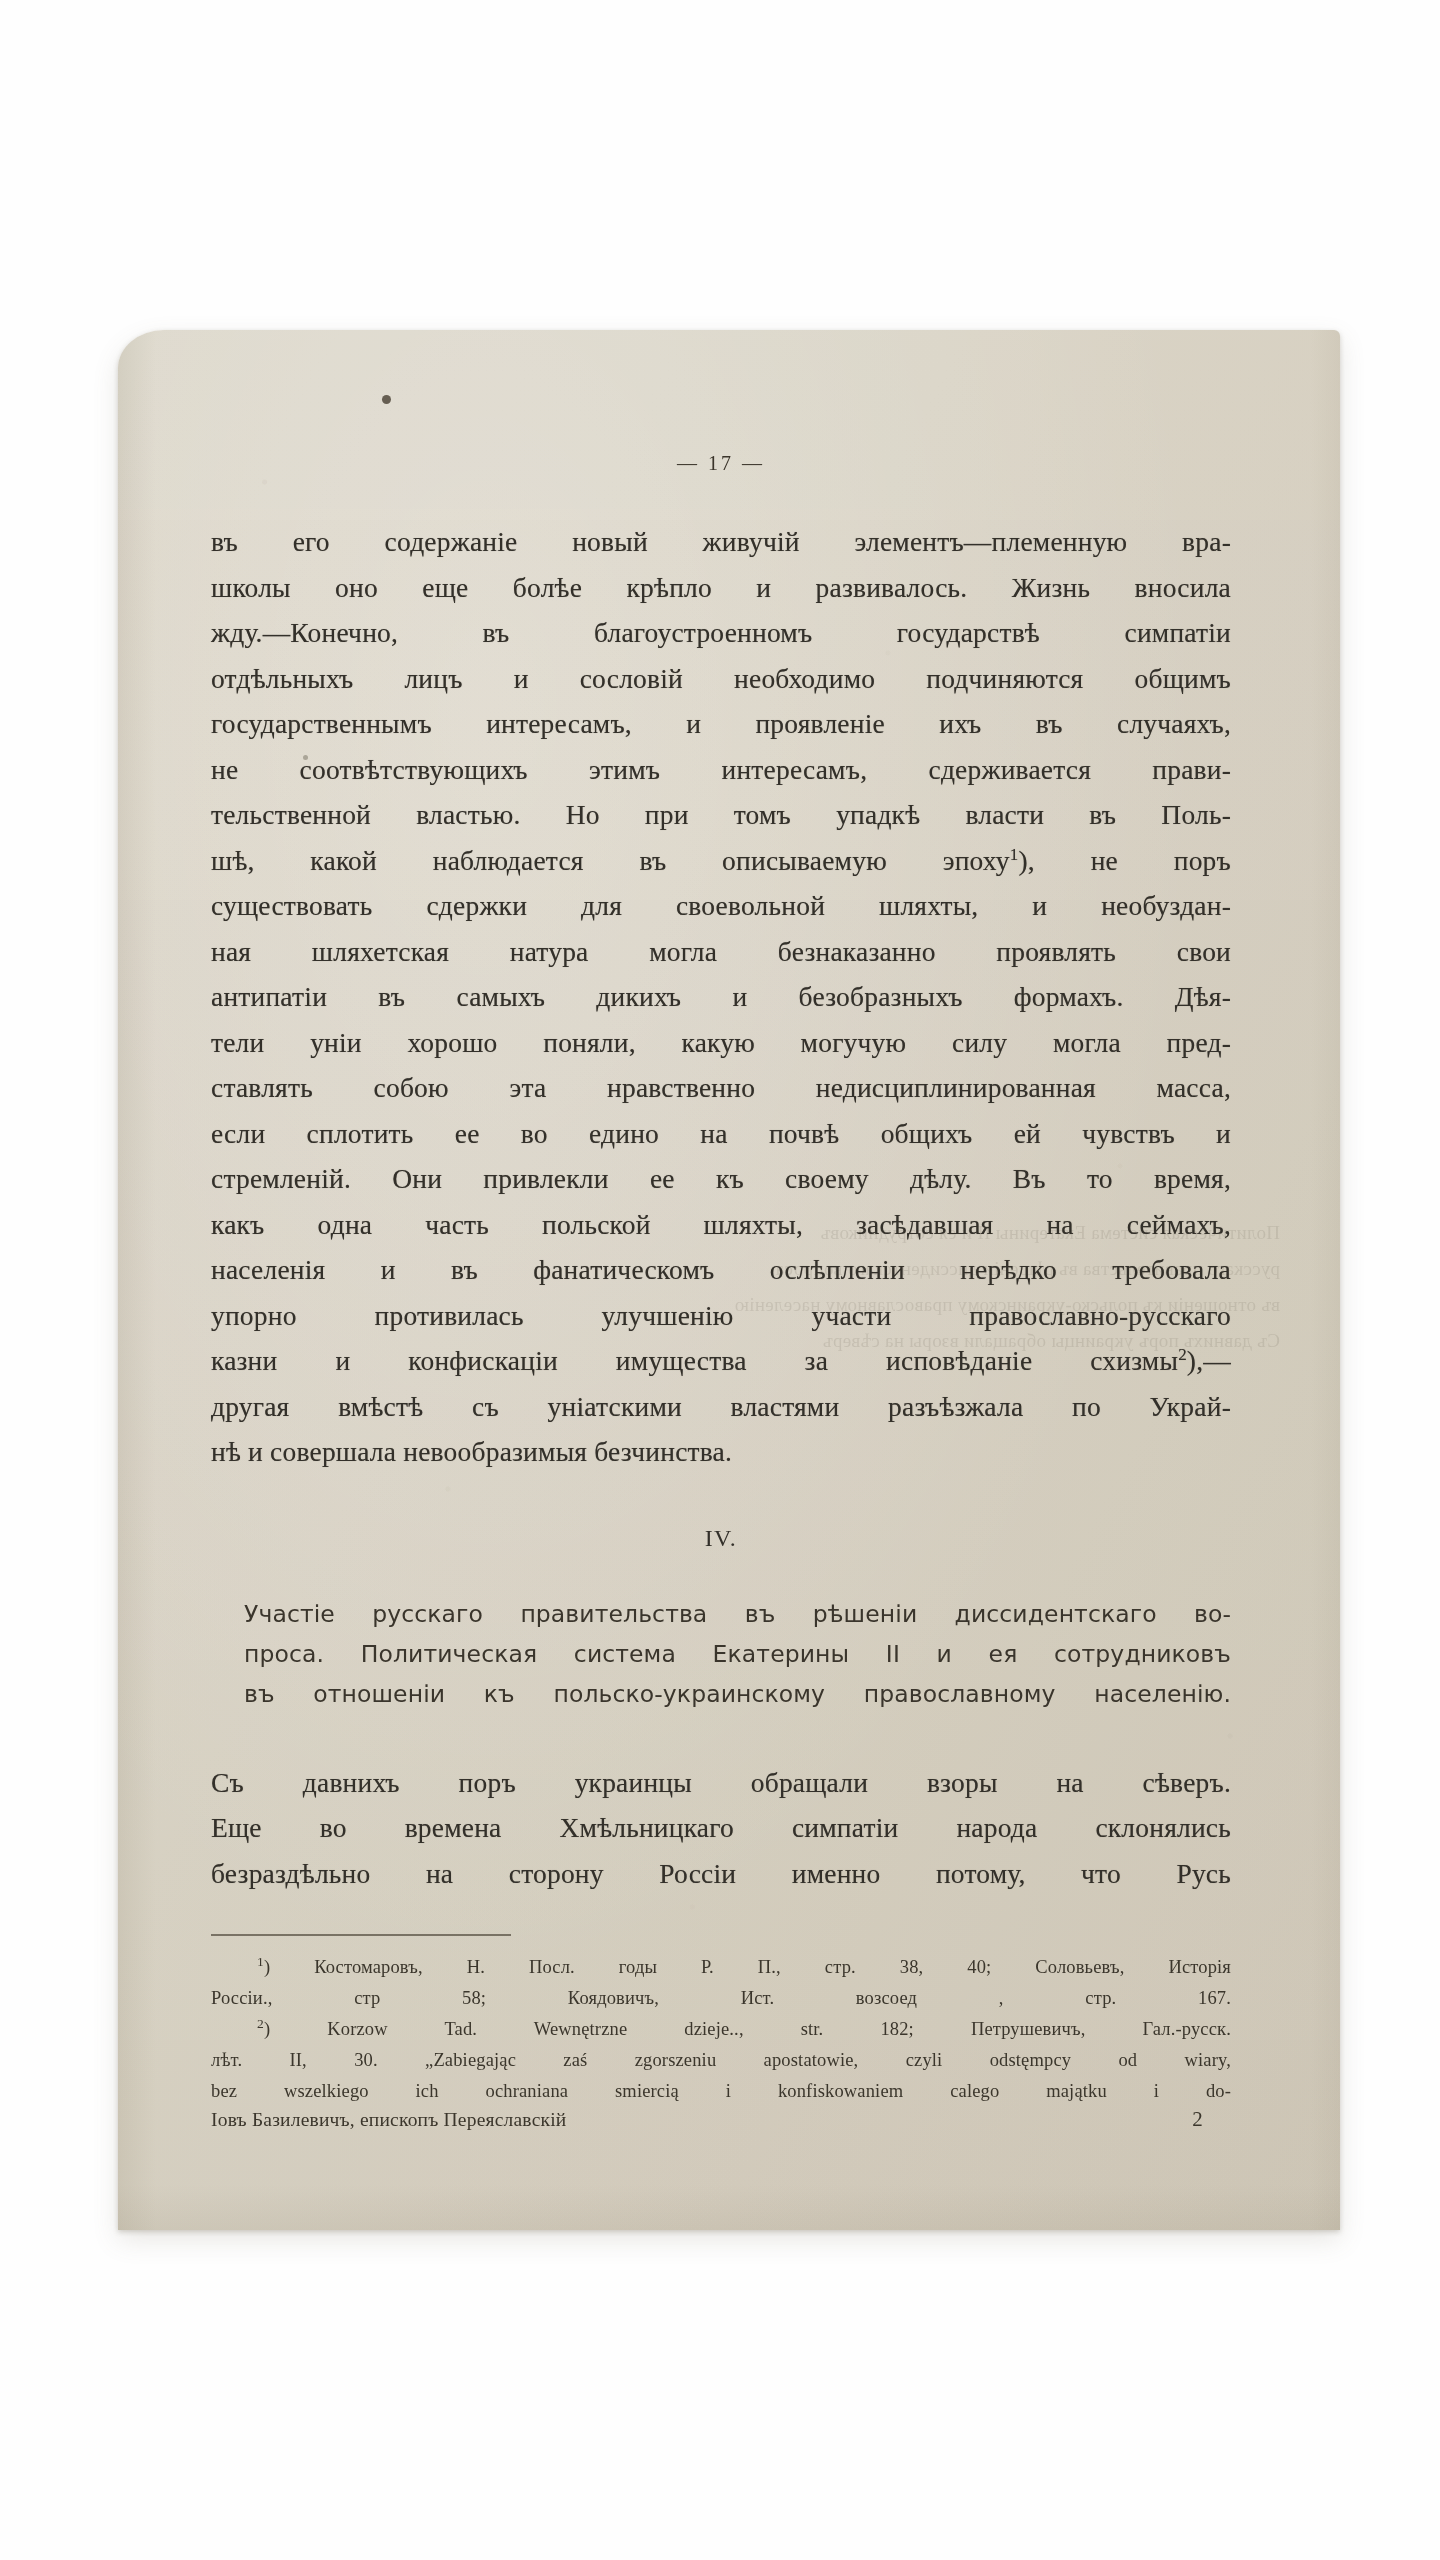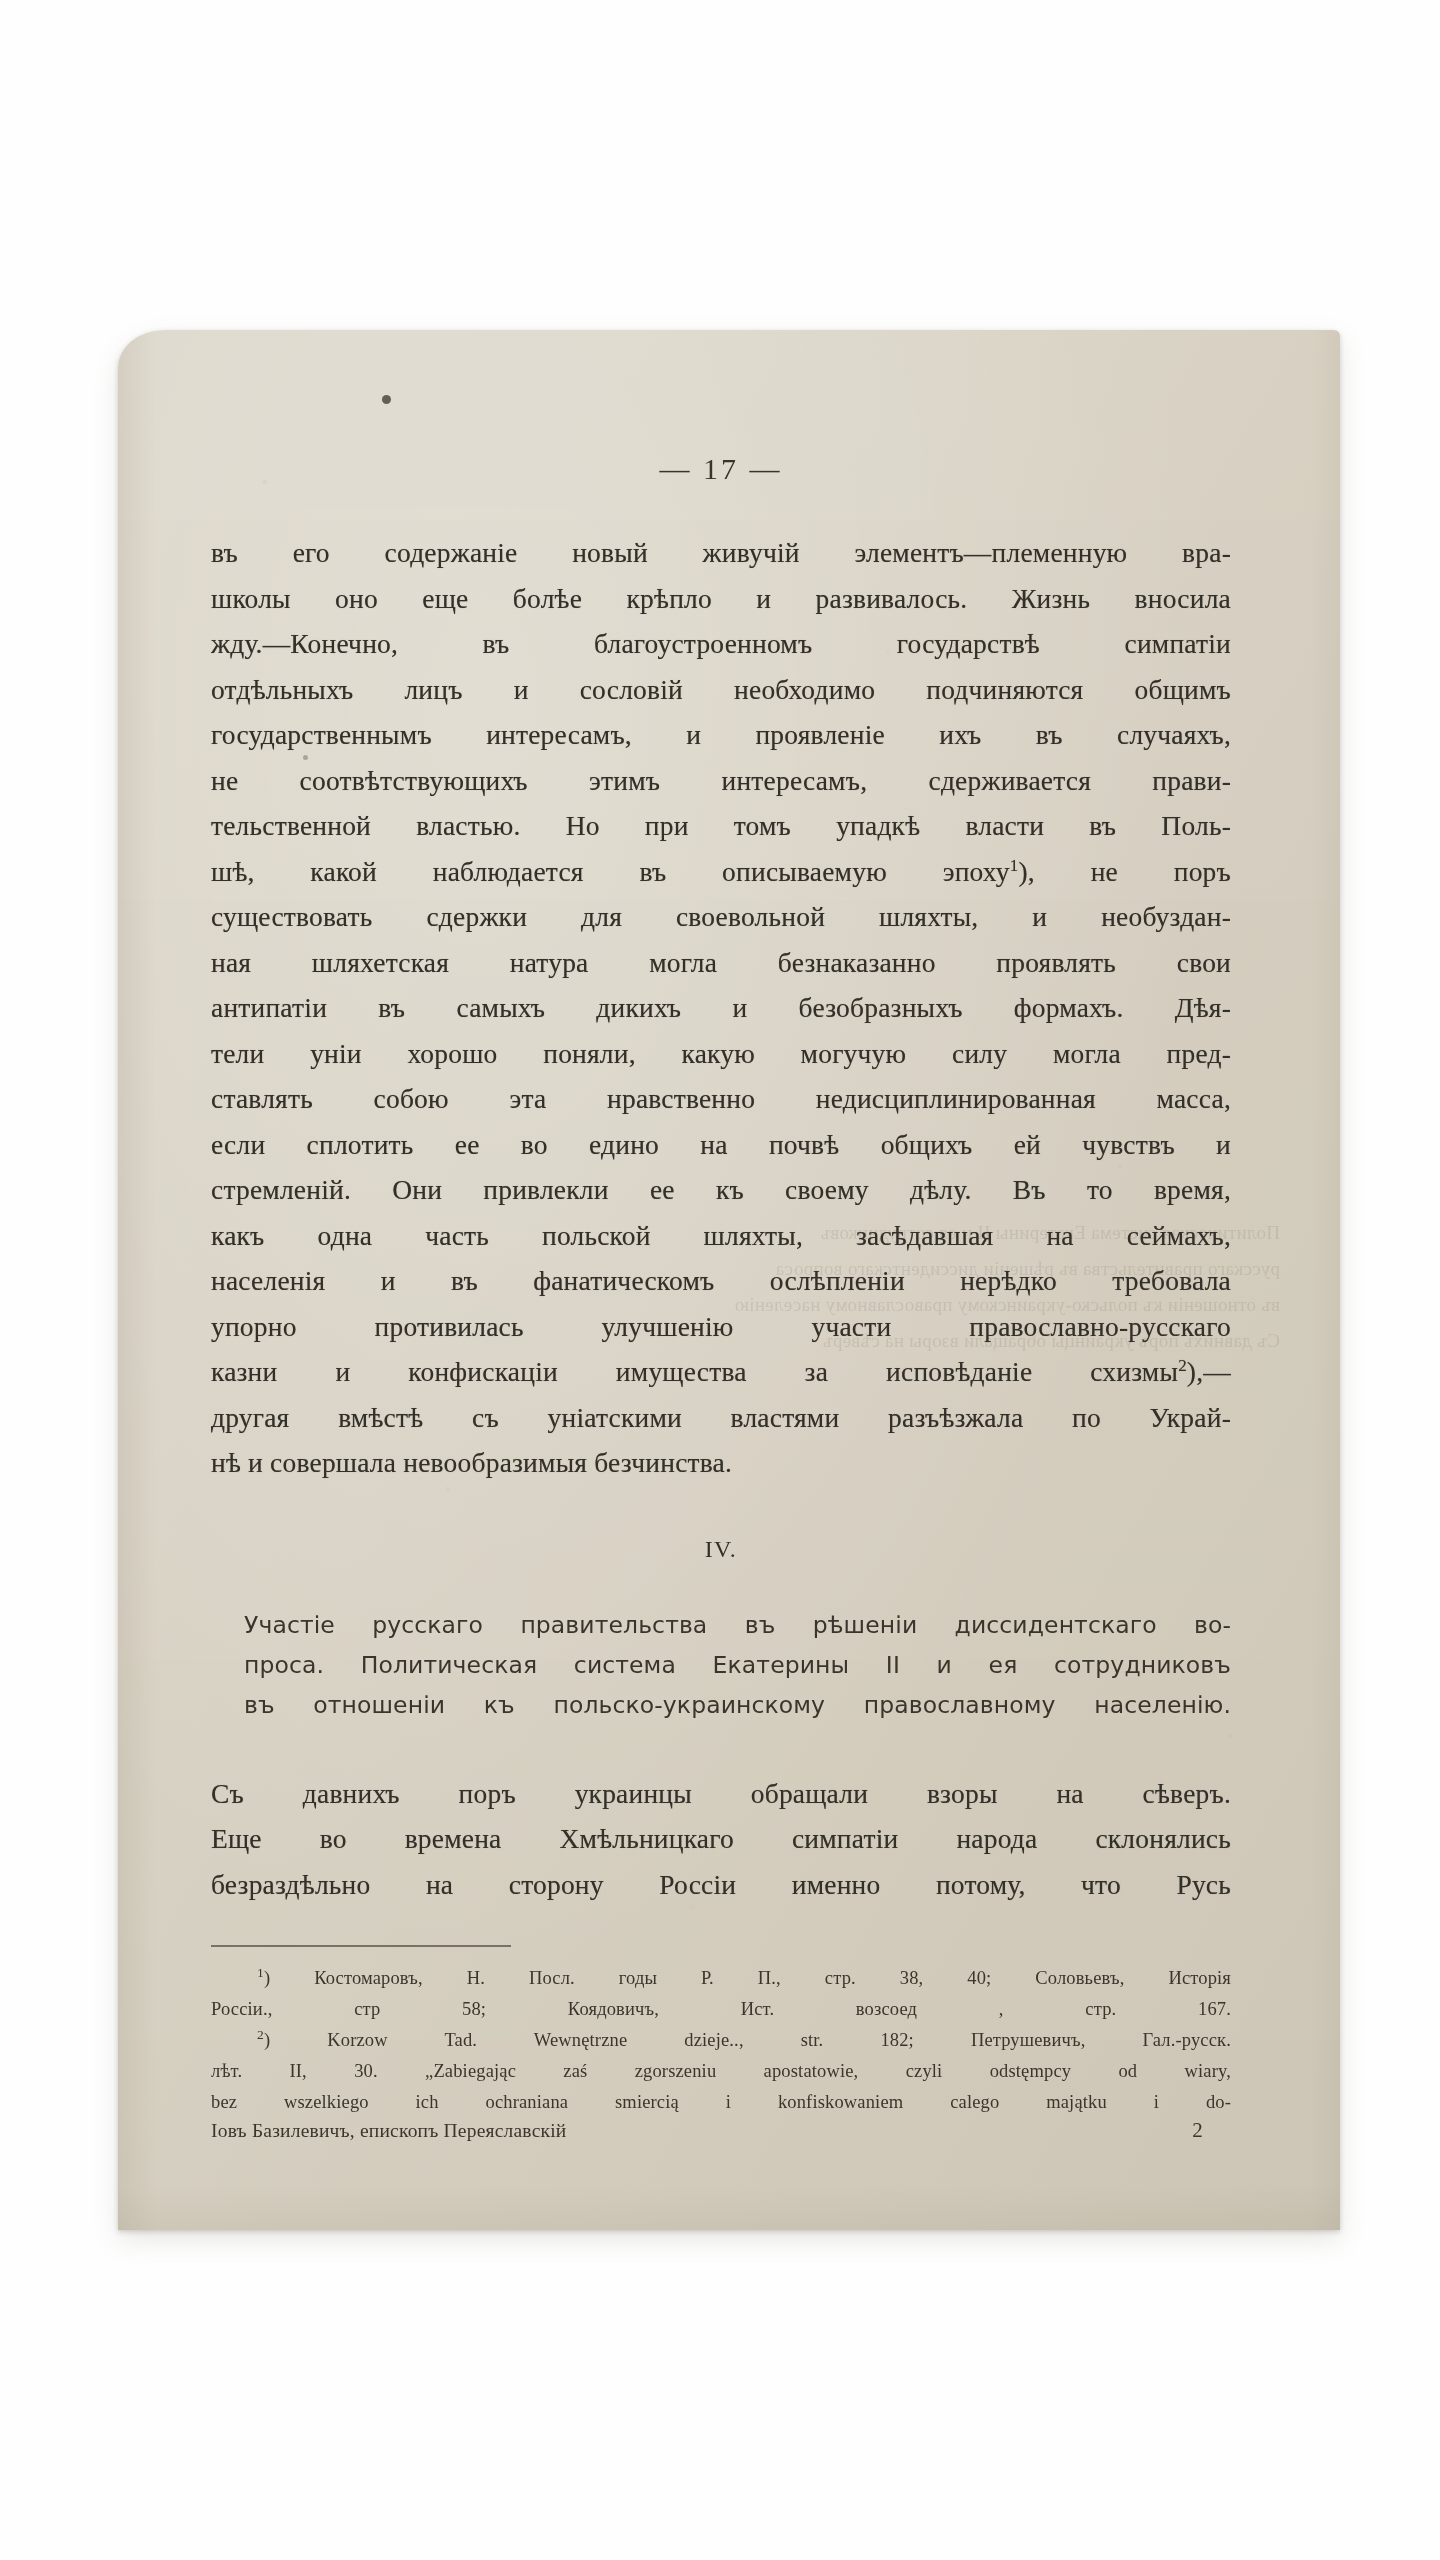--- a/index.html
+++ b/index.html
@@ -112,21 +112,21 @@
   #text-block {
     position: absolute;
     left: 93px;
     top: 122px;
     width: 1020px;
     color: #2e2a22;
   }
 
   #page-folio {
     text-align: center;
-    font-size: 30px;
+    font-size: 20px;
     letter-spacing: 3px;
     margin-bottom: 44px;
     color: #3a342a;
   }
 
   .body-para {
     font-size: 27.5px;
     line-height: 45.5px;
     text-align: justify;
     text-justify: inter-word;

